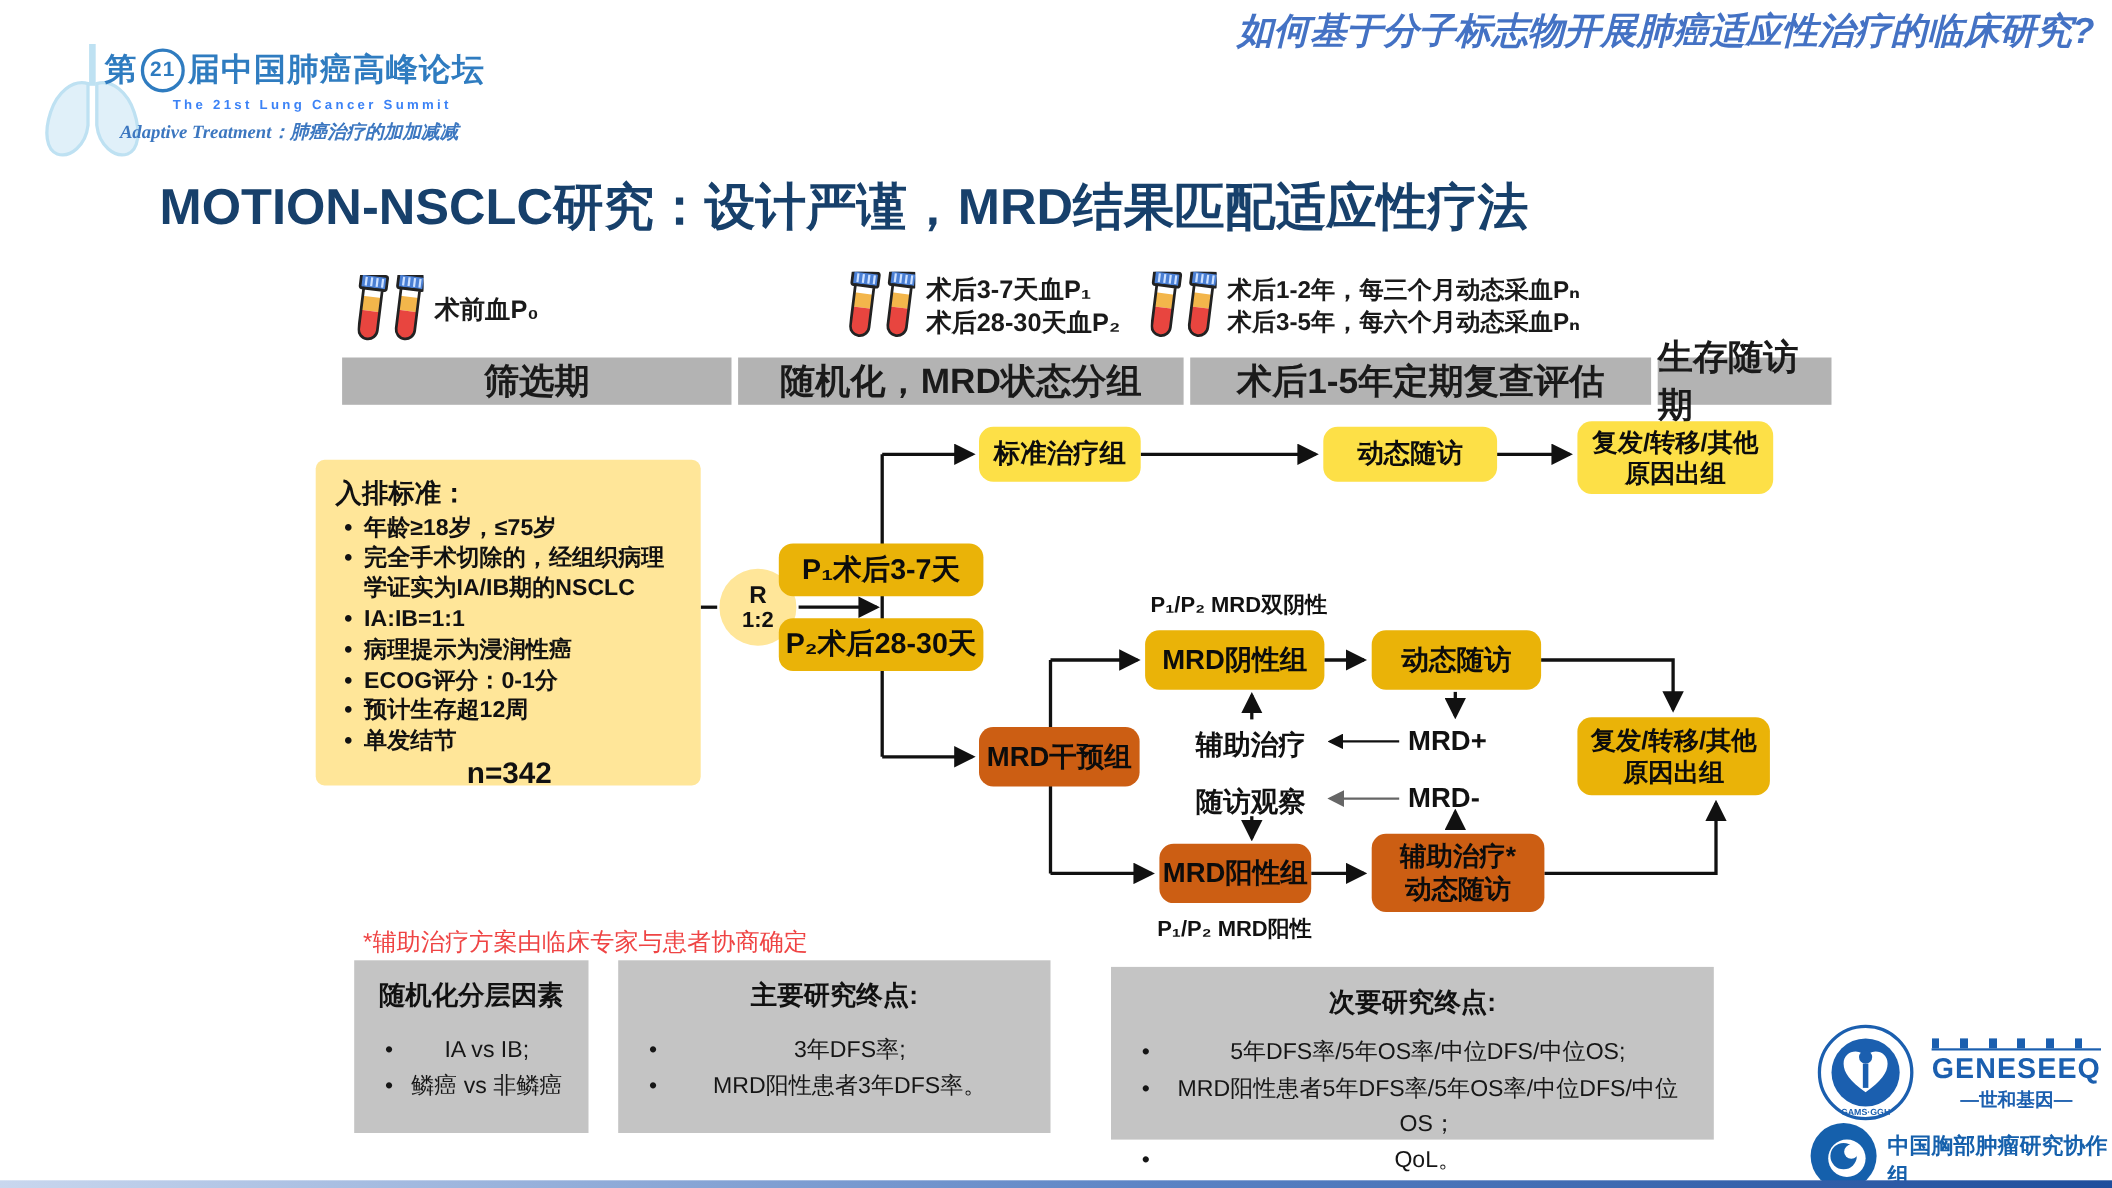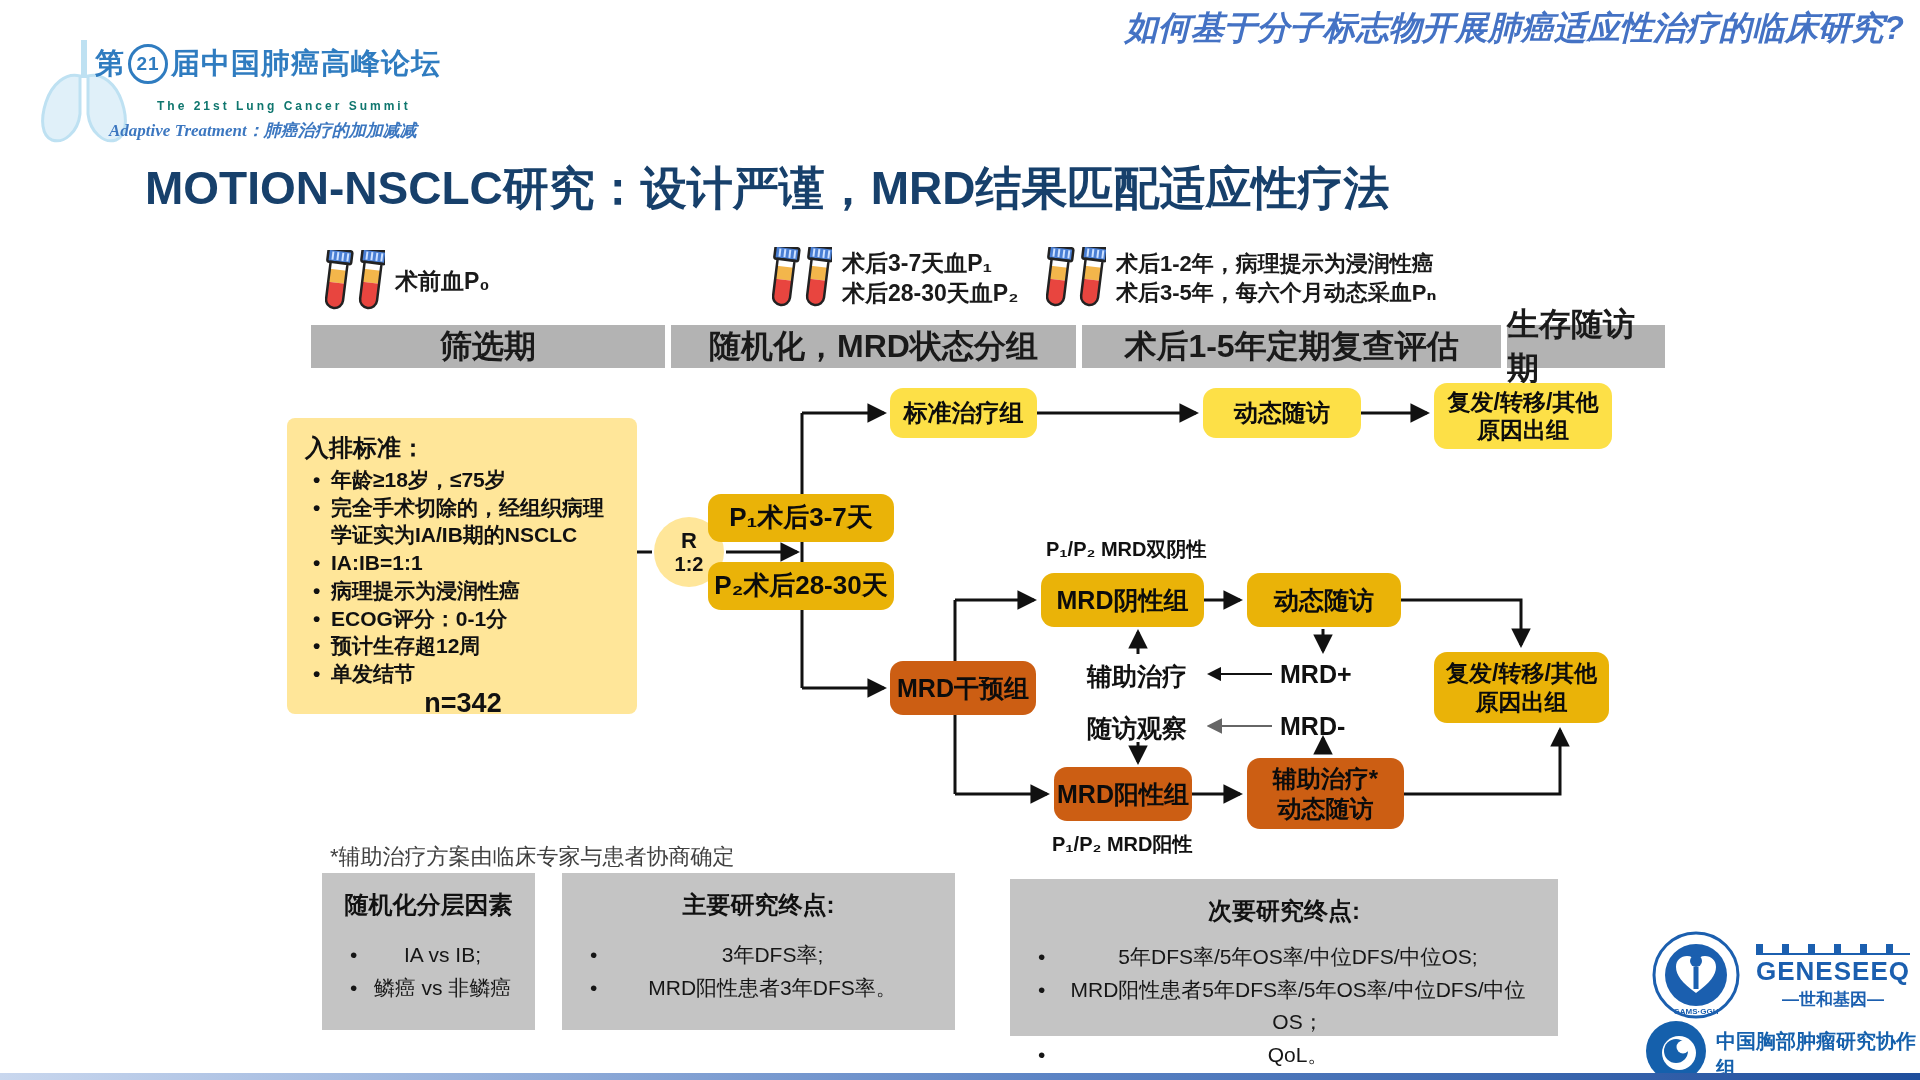--- a/index.html
+++ b/index.html
@@ -6,21 +6,21 @@
   body{width:1920px;height:1080px;position:relative;overflow:hidden;
        font-family:"Liberation Sans","DejaVu Sans",sans-serif;color:#111;}
   .abs{position:absolute;}
   
   .top-right{top:6px;right:16px;font-size:33px;font-weight:800;font-style:italic;color:#4472C4;}
   .main-title{left:145px;top:158px;font-size:46px;font-weight:800;color:#17406B;white-space:nowrap;}
   .logo-block{left:95px;top:44px;}
   .logo-line1{font-size:29px;font-weight:800;color:#2F7CC0;letter-spacing:1px;display:flex;align-items:center;gap:3px;}
   .circ21{display:inline-flex;align-items:center;justify-content:center;width:34px;height:34px;
           border:3px solid #2F7CC0;border-radius:50%;font-size:19px;font-weight:800;}
-  .logo-line2{font-size:12px;font-weight:700;color:#0f766e;letter-spacing:3px;margin:15px 0 0 62px;}
+  .logo-line2{font-size:12px;font-weight:700;color:#3b82f6;letter-spacing:3px;margin:4px 0 0 62px;}
   .logo-line3{font-size:17px;font-weight:700;font-style:italic;color:#3C77C0;margin:6px 0 0 14px;
               font-family:"Liberation Serif","DejaVu Serif",serif;}
   
   .phase{top:325px;height:43px;background:#B3B3B3;display:flex;align-items:center;justify-content:center;
          font-size:32px;font-weight:700;color:#1a1a1a;margin-left:28px;}
   
   .tubes{display:flex;align-items:center;gap:10px;}
   .tube-label{font-size:23px;font-weight:600;color:#1a1a1a;line-height:1.3;}
   .tube-label.small{font-size:22px;}
   
@@ -41,21 +41,21 @@
            display:flex;flex-direction:column;align-items:center;justify-content:center;
            font-weight:800;font-size:22px;line-height:1.15;}
   .flowlabel{font-size:20px;font-weight:800;white-space:nowrap;}
   .looptext{font-size:25px;font-weight:800;white-space:nowrap;}
   
   .panel{background:#C4C4C4;top:873px;height:157px;box-sizing:border-box;padding:16px 20px;text-align:center;}
   .panel h4{margin:0;font-size:24px;font-weight:800;color:#111;}
   .panel ul{margin:18px 0 0 0;padding:0 0 0 6px;list-style:none;}
   .panel li{font-size:21px;line-height:1.55;color:#161616;padding-left:22px;position:relative;}
   .panel li::before{content:"•";position:absolute;left:2px;}
-  .footnote{left:330px;top:842px;font-size:22px;color:#404040;}
+  .footnote{left:330px;top:842px;font-size:22px;color:#ef4444;}
   
   .geneseeq{left:1748px;top:944px;width:170px;text-align:center;color:#1B5FAF;}
   .bridge{height:9px;margin:0 8px 1px 8px;border-bottom:2.5px solid #1B5FAF;
           background:repeating-linear-gradient(90deg,#1B5FAF 0 7px,transparent 7px 26px);}
   .geneseeq .name{font-size:26px;font-weight:900;letter-spacing:1px;}
   .geneseeq .sub{font-size:17px;font-weight:800;margin-top:1px;}
   .ctong-text{left:1716px;top:1028px;color:#1560AC;}
   .ctong-text .cn{font-size:20px;font-weight:800;}
   .bottom-bar{left:0;bottom:0;width:1920px;height:7px;
               background:linear-gradient(90deg,#c9d7ee 0%,#5b83c4 55%,#1f4e9c 100%);}
@@ -127,21 +127,21 @@
   <div class="tube-label">
     <div>术后3-7天血P₁</div>
     <div>术后28-30天血P₂</div>
   </div>
 </div>
 <div class="abs tubes" style="left:1046px;top:247px">
   <svg width="60" height="64" viewBox="0 0 60 64">
       <use href="#tube-pair"></use>
     </svg>
   <div class="tube-label small">
-    <div>术后1-2年，病理提示为浸润性癌</div>
+    <div>术后1-2年，每三个月动态采血Pₙ</div>
     <div>术后3-5年，每六个月动态采血Pₙ</div>
   </div>
 </div>
 
 <div class="abs phase" style="left:283px;width:354px">筛选期</div>
 <div class="abs phase" style="left:643px;width:405px">随机化，MRD状态分组</div>
 <div class="abs phase" style="left:1054px;width:419px">术后1-5年定期复查评估</div>
 <div class="abs phase" style="left:1479px;width:158px">生存随访期</div>
 
 <svg class="abs connectors" width="1920" height="1080">

